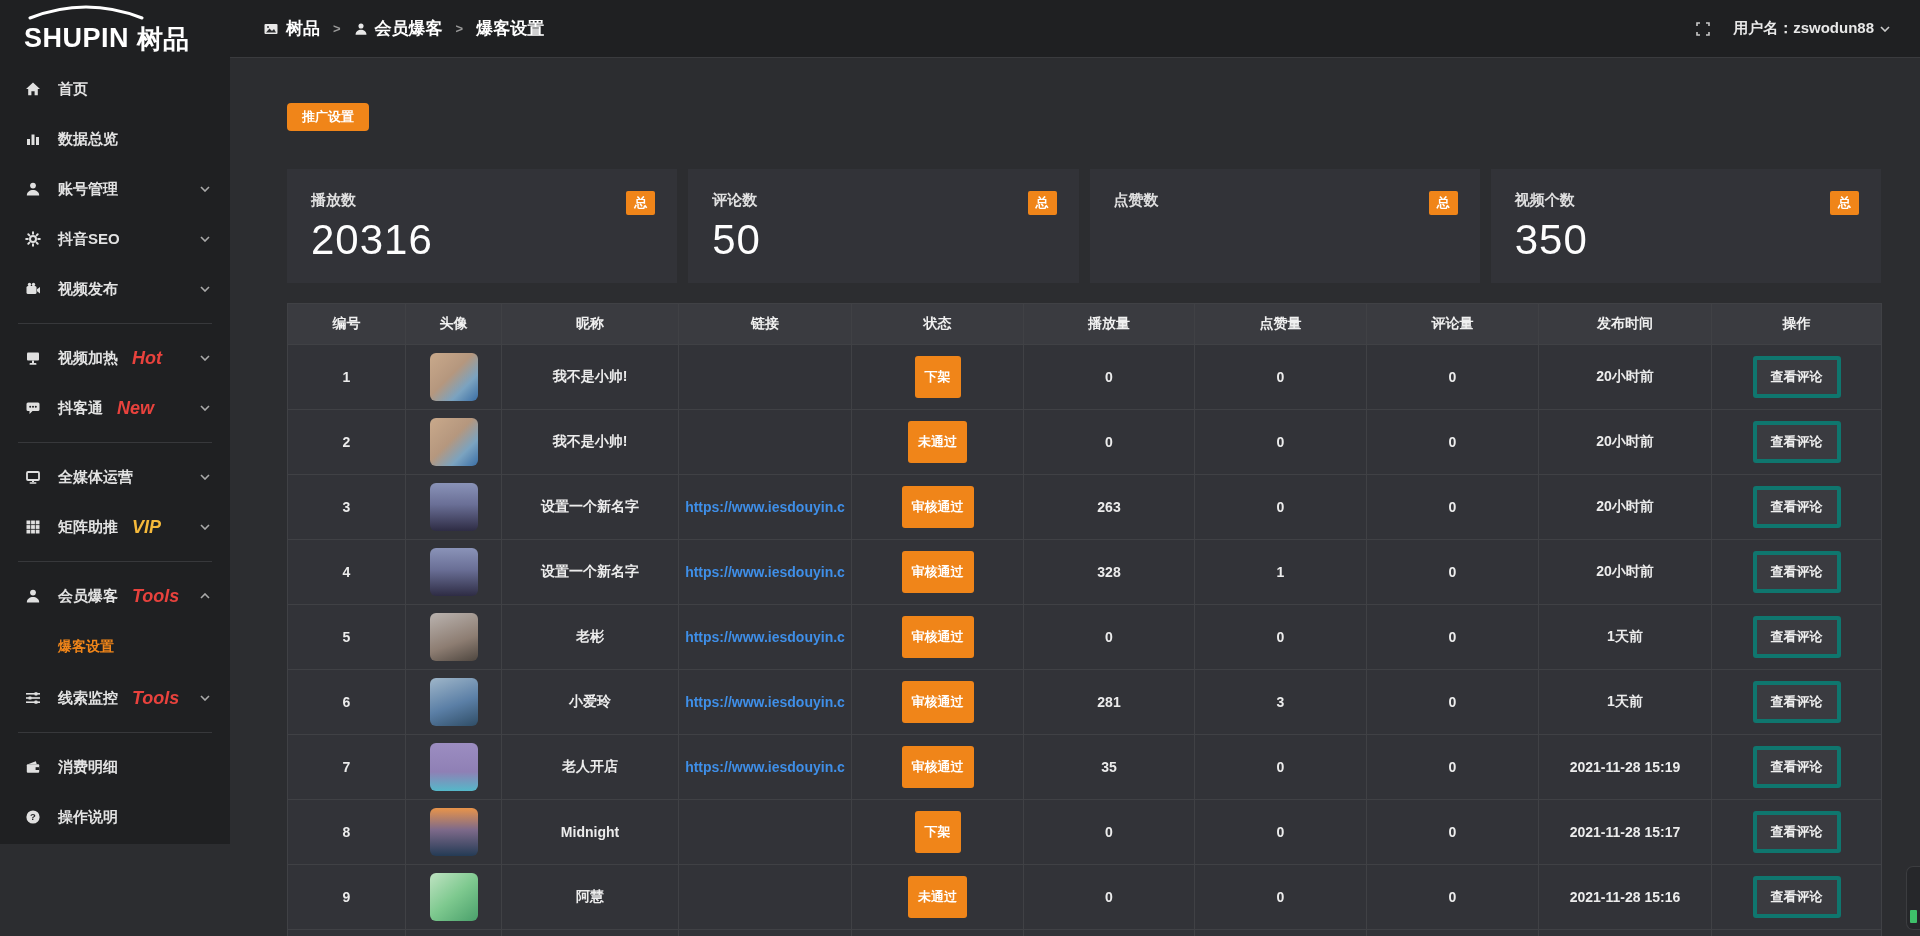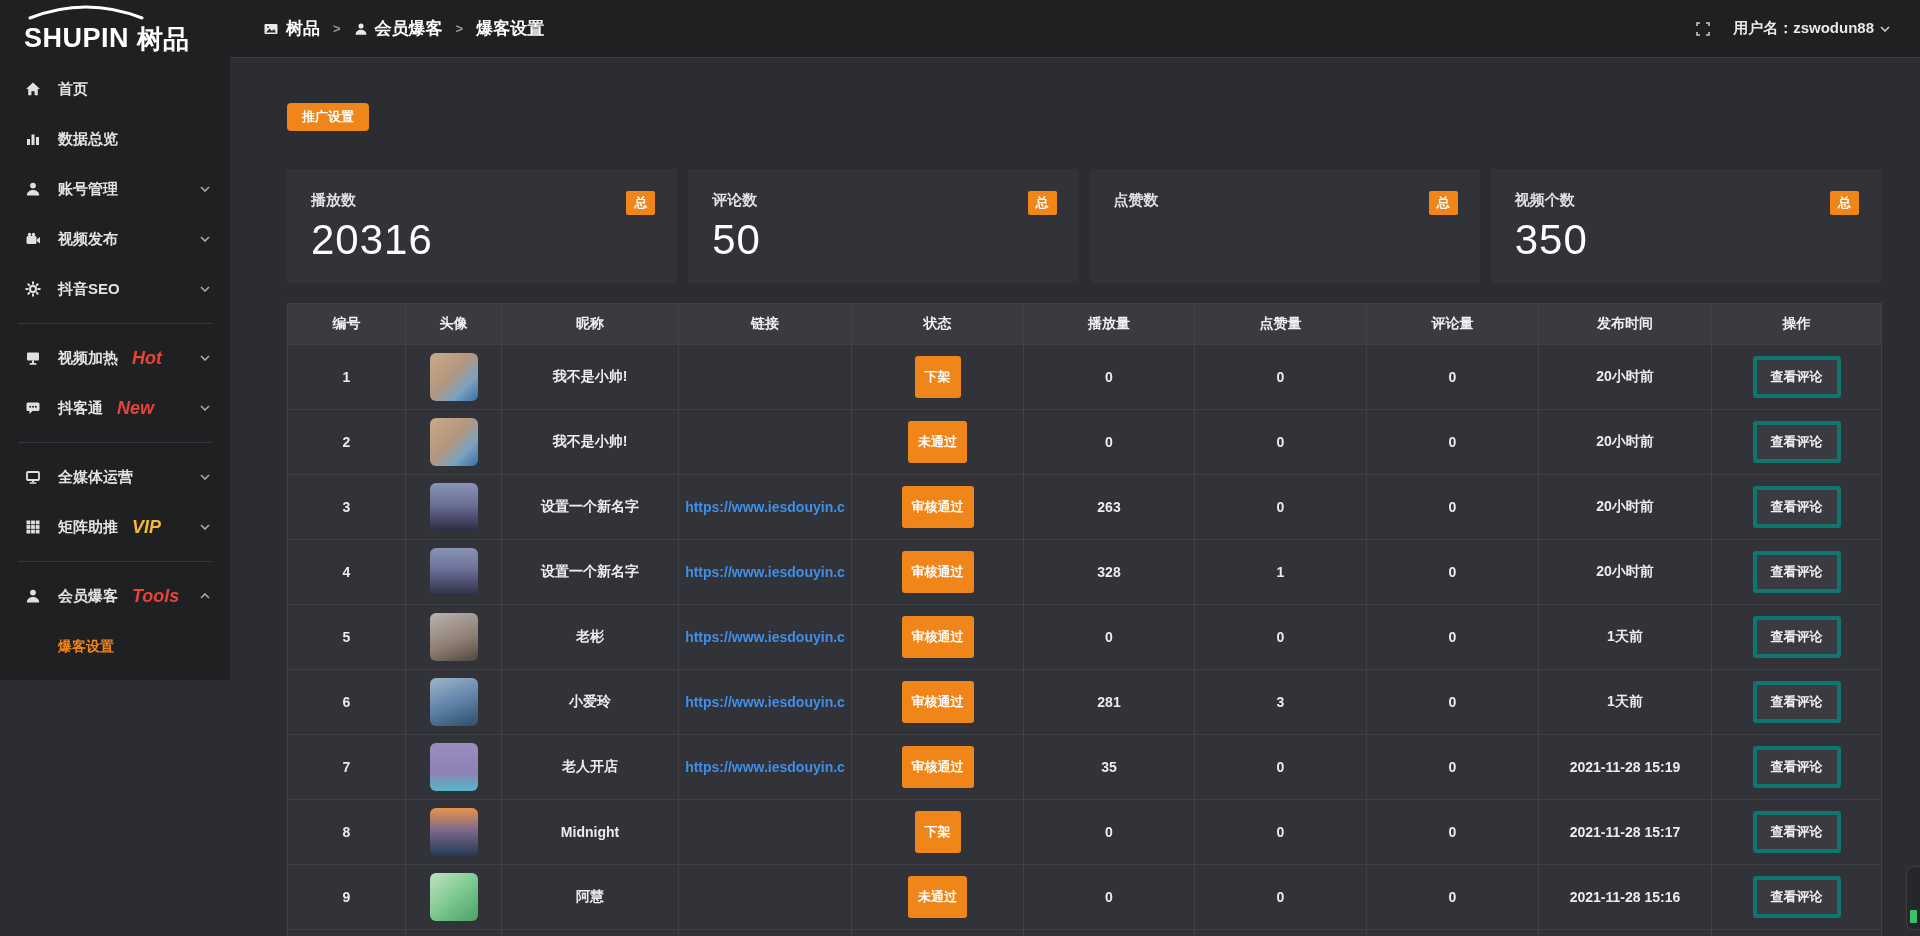--- a/index.html
+++ b/index.html
@@ -4,21 +4,21 @@
 <style>
   * { margin:0; padding:0; box-sizing:border-box; }
   html,body { width:1920px; height:936px; overflow:hidden; }
   body {
     font-family:"Liberation Sans","DejaVu Sans",sans-serif;
     background:#2c2d30; color:#e6e6e6;
   }
   .app { display:flex; width:1920px; height:936px; }
 
   
-  .sidebar { width:230px; height:680px; background:#1f2022; flex-shrink:0; overflow:hidden; }
+  .sidebar { width:230px; height:844px; background:#1f2022; flex-shrink:0; overflow:hidden; }
   .logo { height:58px; display:flex; align-items:flex-end; padding:0 0 6px 24px; position:relative; }
   .logo-arc { position:absolute; left:24px; top:4px; }
   .logo-text { font-size:27px; font-weight:bold; color:#fff; letter-spacing:0.5px; line-height:1; }
   .logo-sub { font-size:26px; font-weight:bold; color:#fff; margin-left:8px; line-height:1; }
   .nav { padding-top:6px; }
   .nav-item { height:50px; display:flex; align-items:center; padding-left:25px; position:relative; cursor:pointer; }
   .nav-ico { width:18px; height:16px; margin-right:15px; display:inline-flex; align-items:center; }
   .nav-label { font-size:15px; font-weight:bold; color:#e3e3e3; }
   .nav-tag { font-size:18px; font-style:italic; font-weight:bold; margin-left:14px; }
   .tag-red { color:#e8423d; }
@@ -118,51 +118,51 @@
         <span class="nav-chev">
             <svg width="10" height="6" viewBox="0 0 10 6">
               <polyline points="1,1 5,5 9,1" fill="none" stroke="#aaaaaa" stroke-width="1.6"></polyline>
             </svg>
           </span>
       </div>
 
       <div class="nav-item">
         <span class="nav-ico">
             <svg width="16" height="16" viewBox="0 0 16 16">
-              <rect x="1.5" y="5" width="10" height="8" rx="1.5" fill="#e0e0e0"></rect>
-              <path d="M12 8.2 L15 6 V12.4 L12 10.2 Z" fill="#e0e0e0"></path>
-              <circle cx="4.5" cy="3.5" r="1.7" fill="#e0e0e0"></circle>
-              <circle cx="8.5" cy="3.5" r="1.7" fill="#e0e0e0"></circle>
-            </svg>
-          </span>
-        <span class="nav-label">视频发布</span>
-        <span class="nav-chev">
-            <svg width="10" height="6" viewBox="0 0 10 6">
-              <polyline points="1,1 5,5 9,1" fill="none" stroke="#aaaaaa" stroke-width="1.6"></polyline>
-            </svg>
-          </span>
-      </div>
-
-      <div class="nav-item">
-        <span class="nav-ico">
-            <svg width="16" height="16" viewBox="0 0 16 16">
               <circle cx="8" cy="8" r="3" fill="none" stroke="#e0e0e0" stroke-width="2"></circle>
               <g stroke="#e0e0e0" stroke-width="2" stroke-linecap="round">
                 <line x1="8" y1="1.2" x2="8" y2="2.8"></line>
                 <line x1="8" y1="13.2" x2="8" y2="14.8"></line>
                 <line x1="1.2" y1="8" x2="2.8" y2="8"></line>
                 <line x1="13.2" y1="8" x2="14.8" y2="8"></line>
                 <line x1="3.3" y1="3.3" x2="4.4" y2="4.4"></line>
                 <line x1="11.6" y1="11.6" x2="12.7" y2="12.7"></line>
                 <line x1="3.3" y1="12.7" x2="4.4" y2="11.6"></line>
                 <line x1="11.6" y1="4.4" x2="12.7" y2="3.3"></line>
               </g>
             </svg>
           </span>
         <span class="nav-label">抖音SEO</span>
+        <span class="nav-chev">
+            <svg width="10" height="6" viewBox="0 0 10 6">
+              <polyline points="1,1 5,5 9,1" fill="none" stroke="#aaaaaa" stroke-width="1.6"></polyline>
+            </svg>
+          </span>
+      </div>
+
+      <div class="nav-item">
+        <span class="nav-ico">
+            <svg width="16" height="16" viewBox="0 0 16 16">
+              <rect x="1.5" y="5" width="10" height="8" rx="1.5" fill="#e0e0e0"></rect>
+              <path d="M12 8.2 L15 6 V12.4 L12 10.2 Z" fill="#e0e0e0"></path>
+              <circle cx="4.5" cy="3.5" r="1.7" fill="#e0e0e0"></circle>
+              <circle cx="8.5" cy="3.5" r="1.7" fill="#e0e0e0"></circle>
+            </svg>
+          </span>
+        <span class="nav-label">视频发布</span>
         <span class="nav-chev">
             <svg width="10" height="6" viewBox="0 0 10 6">
               <polyline points="1,1 5,5 9,1" fill="none" stroke="#aaaaaa" stroke-width="1.6"></polyline>
             </svg>
           </span>
       </div>
 
       <div class="nav-divider"></div>
 
       <div class="nav-item">

